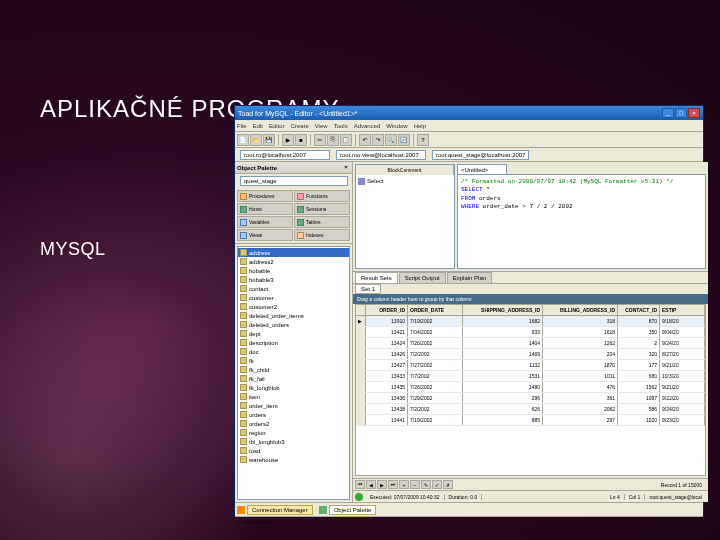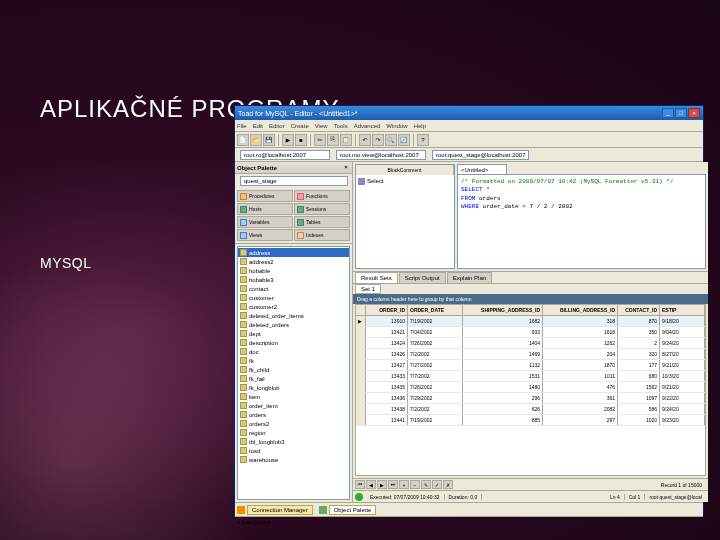--- a/index.html
+++ b/index.html
@@ -12,22 +12,22 @@
 .slide::before {
   content: ''; position: absolute; inset: 0;
   background: radial-gradient(circle at 15% 70%, rgba(200,100,150,0.15) 0%, transparent 30%),
               radial-gradient(circle at 10% 85%, rgba(220,150,180,0.2) 0%, transparent 25%);
 }
 .title {
   position: absolute; top: 95px; left: 40px; color: #fff;
   font-size: 24px; font-weight: 300; letter-spacing: 1px;
 }
 .subtitle {
-  position: absolute; top: 255px; left: 40px; color: #fff;
-  font-size: 14px; letter-spacing: 0.5px;
+  position: absolute; top: 239px; left: 40px; color: #fff;
+  font-size: 18px; letter-spacing: 0.5px;
 }
 
 .app-window {
   position: absolute; top: 105px; left: 234px; width: 470px; height: 410px;
   background: #ece9d8; border: 1px solid #0a246a; font-size: 6px;
 }
 .titlebar {
   height: 14px; background: linear-gradient(#3b8adb, #1a5db1);
   color: #fff; display: flex; align-items: center; padding: 0 3px; font-size: 7px;
 }

